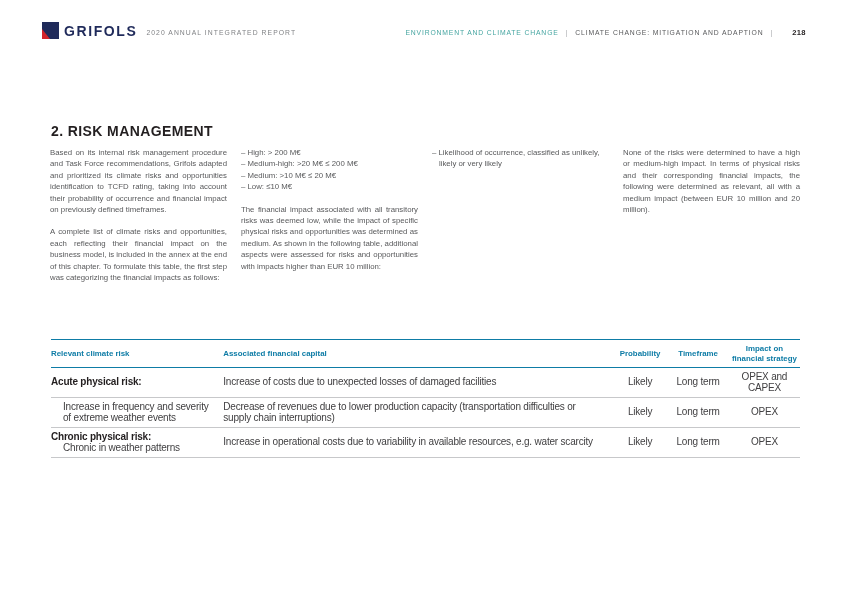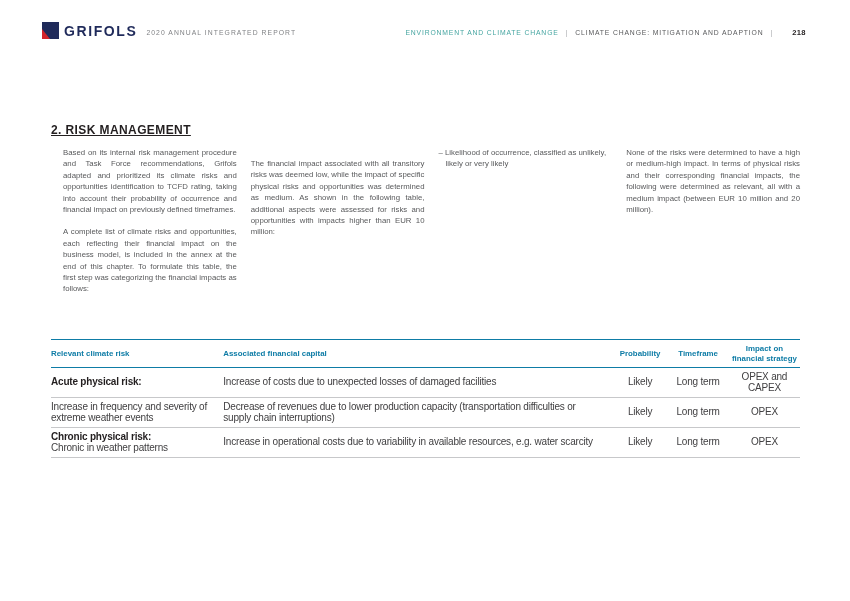--- a/index.html
+++ b/index.html
@@ -20,23 +20,23 @@
   .logo{display:flex;align-items:center;gap:5px;}
   .logo-mark{width:17px;height:17px;display:inline-block;line-height:0;}
   .logo-text{font-size:14px;font-weight:bold;color:var(--logo-navy,#1f2a5a);letter-spacing:1.6px;}
   .report-title{font-size:6.8px;color:#808285;letter-spacing:1.05px;margin-left:9px;position:relative;top:2px;white-space:nowrap;}
   .breadcrumbs{margin-left:auto;display:flex;align-items:center;gap:7px;font-size:6.8px;letter-spacing:0.85px;position:relative;top:2px;white-space:nowrap;}
   .crumb-env{color:var(--accent-teal,#45a5a1);}
   .crumb-sep{color:#a7a9ac;font-size:7px;}
   .crumb-chapter{color:#58595b;}
   .page-num{color:#231f20;font-weight:bold;font-size:7.6px;letter-spacing:0.4px;margin-left:12px;}
   
-  .section-title{position:absolute;top:123px;left:51px;font-size:12px;font-weight:bold;color:#231f20;letter-spacing:0.4px;text-decoration:underline;}
+  .section-title{position:absolute;top:123px;left:51px;font-size:14px;font-weight:bold;color:#231f20;letter-spacing:0.4px;}
   
-  .columns{position:absolute;top:147px;left:63px;right:50px;display:grid;grid-template-columns:repeat(4,1fr);column-gap:14px;}
+  .columns{position:absolute;top:147px;left:50px;right:50px;display:grid;grid-template-columns:repeat(4,1fr);column-gap:14px;}
   .col{font-size:7.8px;line-height:11.4px;color:#58595b;}
   .just{text-align:justify;}
   .vspace{height:11px;}
   .hang{padding-left:7px;text-indent:-7px;}
   
   .risk-table{position:absolute;top:339px;left:51px;right:50px;}
   table{width:100%;border-collapse:collapse;table-layout:fixed;}
   thead th{
     color:var(--header-blue,#0e7ca6);font-weight:bold;font-size:7.9px;text-align:left;
     vertical-align:middle;padding:4px 6px 4px 0;line-height:9.5px;
@@ -44,21 +44,21 @@
     border-bottom:1.5px solid var(--header-blue,#0e7ca6);
   }
   thead th.c{text-align:center;padding-right:0;}
   tbody td{
     font-size:10px;color:#414042;letter-spacing:-0.2px;vertical-align:middle;
     line-height:10.5px;padding:4px 8px 4px 0;
     border-bottom:1px solid var(--line-gray,#c7c8ca);
   }
   tbody td.c{text-align:center;padding:4px 2px;}
   .risk-bold{font-weight:bold;color:#231f20;display:block;}
-  .risk-sub{display:block;}
+  .risk-sub{display:block;margin-left:12px;}
 </style>
 </head>
 <body>
 
 <div class="page">
 
   <header class="header">
     <div class="logo">
       <span class="logo-mark">
         <svg width="17" height="17" viewBox="0 0 17 17" aria-hidden="true">
@@ -82,20 +82,26 @@
 
   <div class="columns">
 
     <div class="col just">
       <p>Based on its internal risk management procedure and Task Force recommendations, Grifols adapted and prioritized its climate risks and opportunities identification to TCFD rating, taking into account their probability of occurrence and financial impact on previously defined timeframes.</p>
       <div class="vspace"></div>
       <p>A complete list of climate risks and opportunities, each reflecting their financial impact on the business model, is included in the annex at the end of this chapter. To formulate this table, the first step was categorizing the financial impacts as follows:</p>
     </div>
 
     <div class="col">
+      <div>
+        <div class="hang">– High: &gt; 200 M€</div>
+        <div class="hang">– Medium-high: &gt;20 M€ ≤ 200 M€</div>
+        <div class="hang">– Medium: &gt;10 M€ ≤ 20 M€</div>
+        <div class="hang">– Low: ≤10 M€</div>
+      </div>
       <div class="vspace"></div>
       <p class="just">The financial impact associated with all transitory risks was deemed low, while the impact of specific physical risks and opportunities was determined as medium. As shown in the following table, additional aspects were assessed for risks and opportunities with impacts higher than EUR 10 million:</p>
     </div>
 
     <div class="col">
       <p class="hang">– Likelihood of occurrence, classified as unlikely, likely or very likely</p>
       <div class="vspace"></div>
       <div class="vspace"></div>
     </div>
 

